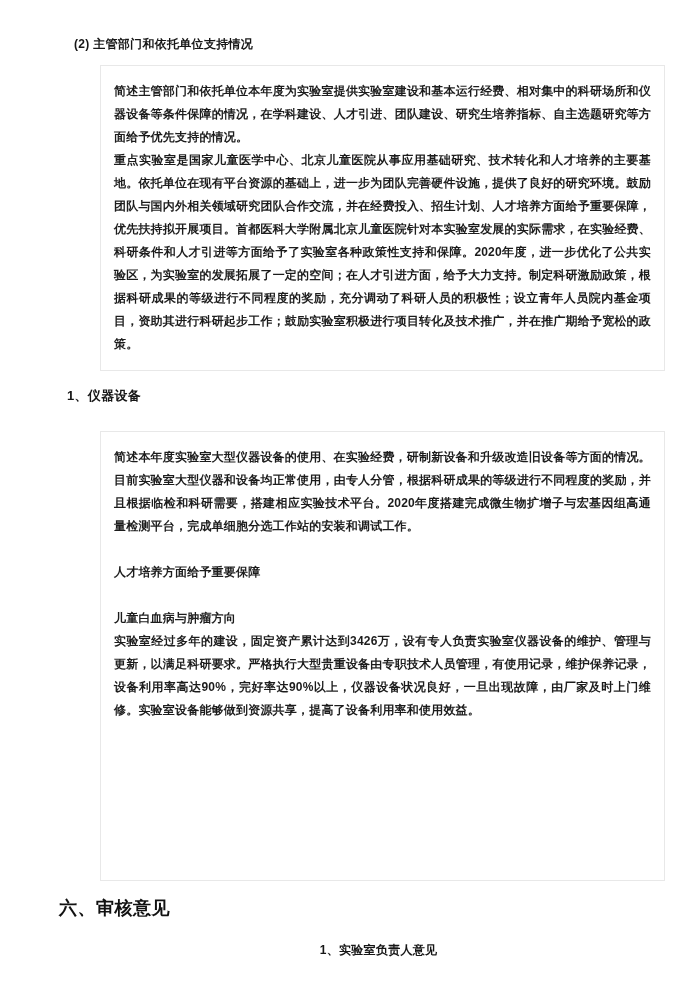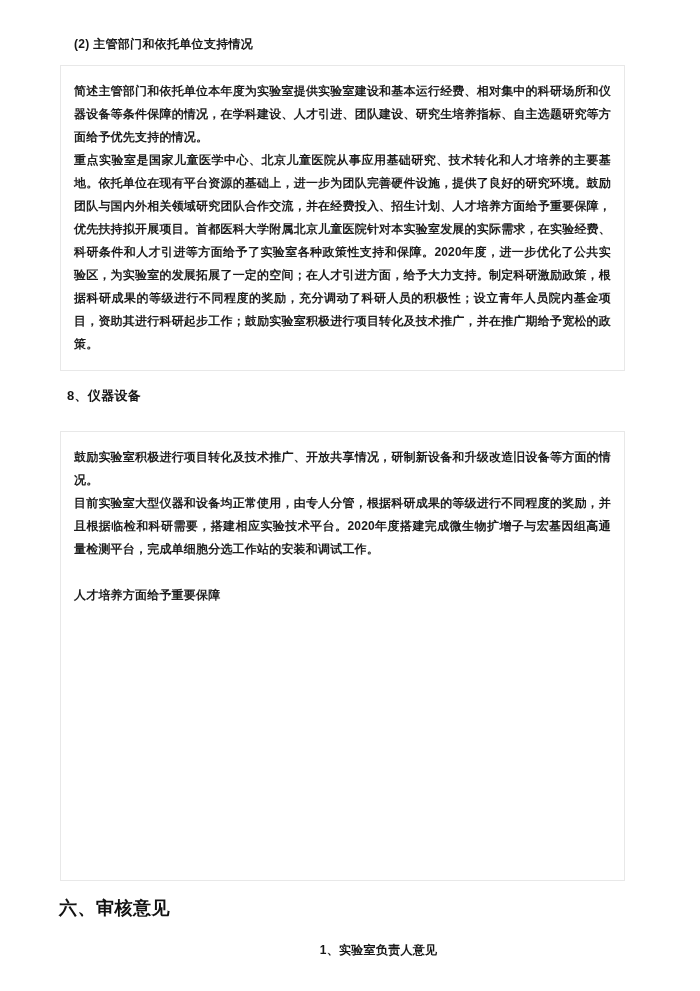--- a/index.html
+++ b/index.html
@@ -46,21 +46,21 @@
     letter-spacing: 0.5px;
     font-family: Liberation Serif, serif;
   }
   .heading-support   { margin: 36px 0 0 74px; }
   .heading-instr     { margin: 17px 0 0 67px; }
   .heading-review    { margin: 17px 0 0 59px; }
   .heading-reviewsub { margin: 24px 0 0 57px; text-align: center; }
 
   .box {
     box-sizing: border-box;
-    margin-left: 60px;
+    margin-left: 100px;
     width: 565px;
     border: 1px solid #e8e8e8;
     background: #ffffff;
     font-size: 12px;
     font-weight: 600;
     line-height: 23px;
     color: #1c1c1c;
     text-align: justify;
     text-align-last: left;
     letter-spacing: 0.2px;
@@ -85,34 +85,36 @@
 
 <div class="page">
 
   <h4 class="h-small heading-support">(2) 主管部门和依托单位支持情况</h4>
 
   <div class="box box-support">
     <p>简述主管部门和依托单位本年度为实验室提供实验室建设和基本运行经费、相对集中的科研场所和仪器设备等条件保障的情况，在学科建设、人才引进、团队建设、研究生培养指标、自主选题研究等方面给予优先支持的情况。</p>
     <p>重点实验室是国家儿童医学中心、北京儿童医院从事应用基础研究、技术转化和人才培养的主要基地。依托单位在现有平台资源的基础上，进一步为团队完善硬件设施，提供了良好的研究环境。鼓励团队与国内外相关领域研究团队合作交流，并在经费投入、招生计划、人才培养方面给予重要保障，优先扶持拟开展项目。首都医科大学附属北京儿童医院针对本实验室发展的实际需求，在实验经费、科研条件和人才引进等方面给予了实验室各种政策性支持和保障。2020年度，进一步优化了公共实验区，为实验室的发展拓展了一定的空间；在人才引进方面，给予大力支持。制定科研激励政策，根据科研成果的等级进行不同程度的奖励，充分调动了科研人员的积极性；设立青年人员院内基金项目，资助其进行科研起步工作；鼓励实验室积极进行项目转化及技术推广，并在推广期给予宽松的政策。</p>
   </div>
 
-  <h3 class="h-sub heading-instr">8、仪器设备</h3>
+  <h3 class="h-sub heading-instr">1、仪器设备</h3>
 
   <div class="box box-instruments">
-    <p>鼓励实验室积极进行项目转化及技术推广、开放共享情况，研制新设备和升级改造旧设备等方面的情况。</p>
+    <p>简述本年度实验室大型仪器设备的使用、在实验经费，研制新设备和升级改造旧设备等方面的情况。</p>
 
     <div class="dir-block" style="margin-top:0;">
       <p>目前实验室大型仪器和设备均正常使用，由专人分管，根据科研成果的等级进行不同程度的奖励，并且根据临检和科研需要，搭建相应实验技术平台。2020年度搭建完成微生物扩增子与宏基因组高通量检测平台，完成单细胞分选工作站的安装和调试工作。</p>
     </div>
 
     <div class="dir-block">
       <p class="dir-title">人才培养方面给予重要保障</p>
     </div>
 
     <div class="dir-block">
+      <p class="dir-title">儿童白血病与肿瘤方向</p>
+      <p>实验室经过多年的建设，固定资产累计达到3426万，设有专人负责实验室仪器设备的维护、管理与更新，以满足科研要求。严格执行大型贵重设备由专职技术人员管理，有使用记录，维护保养记录，设备利用率高达90%，完好率达90%以上，仪器设备状况良好，一旦出现故障，由厂家及时上门维修。实验室设备能够做到资源共享，提高了设备利用率和使用效益。</p>
     </div>
   </div>
 
   <h2 class="h-big heading-review">六、审核意见</h2>
 
   <h4 class="h-small heading-reviewsub">1、实验室负责人意见</h4>
 
 </div>
 
 </body></html>

